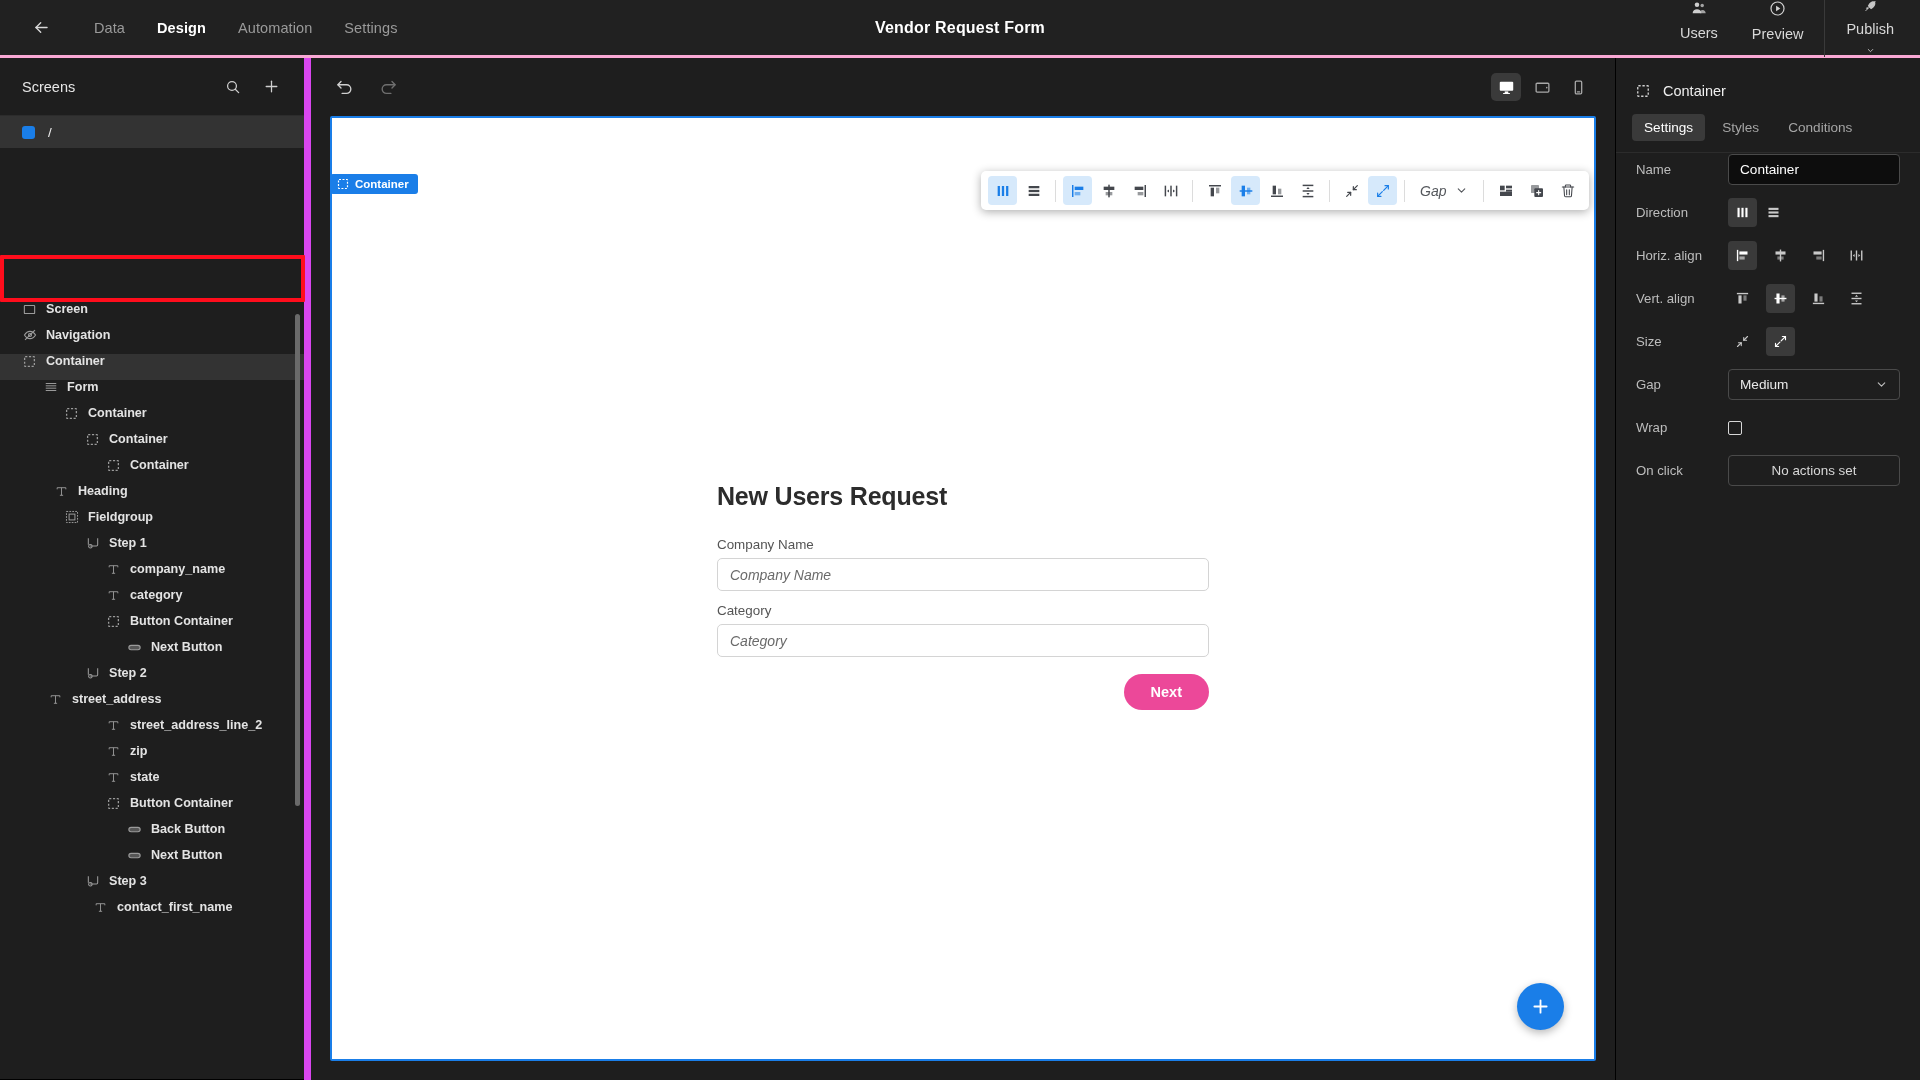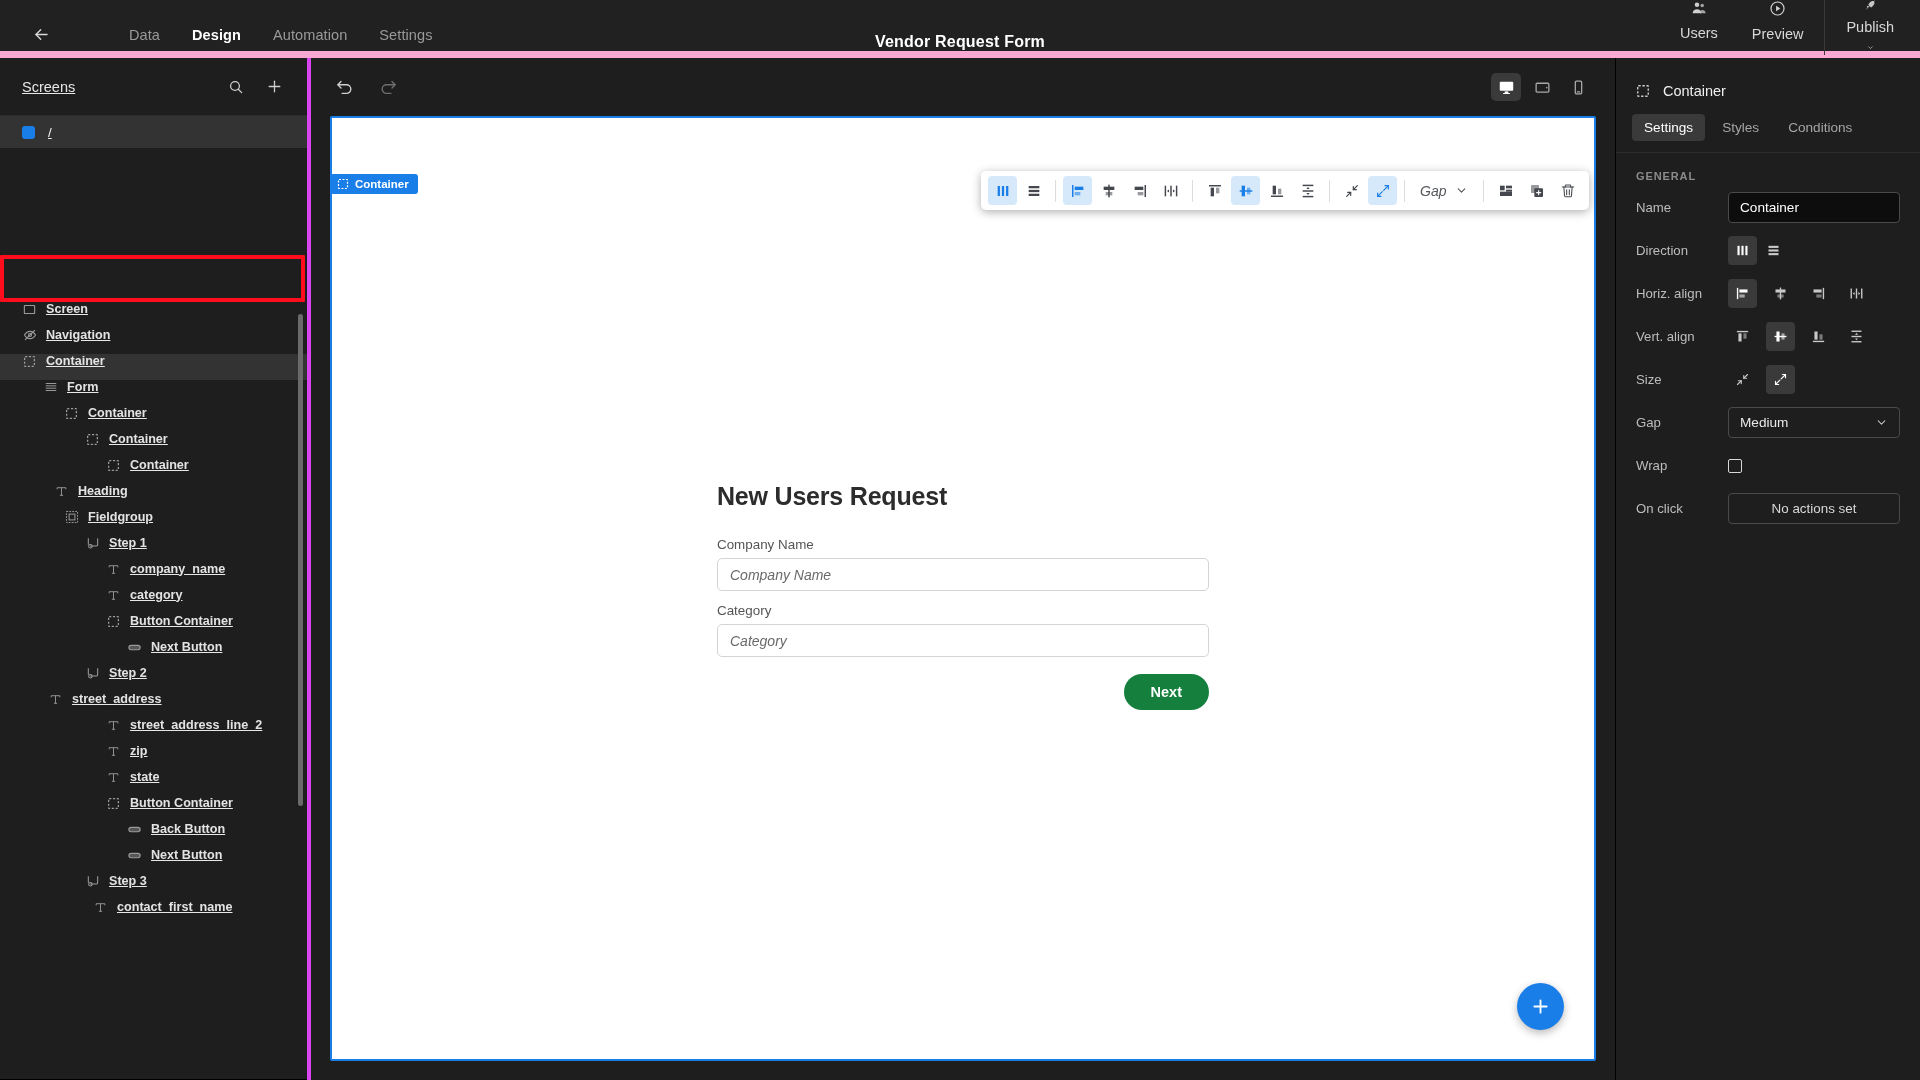--- a/index.html
+++ b/index.html
@@ -7,23 +7,22 @@
   body {
     font-family:"Liberation Sans", sans-serif;
     background:#1e1e1e; color:#e8e8e8;
     -webkit-font-smoothing:antialiased;
   }
   .app { width:1920px; height:1080px; display:flex; flex-direction:column; }
 
   
   .topbar {
     height:58px; flex:0 0 58px; background:#212121;
-    display:flex; align-items:flex-end; position:relative;
-    border-bottom:7px solid #f9a8d4;
-    gap:35px;
+    display:flex; align-items:center; position:relative;
+    border-bottom:3px solid #f9a8d4;
   }
   .back-btn { width:34px; height:34px; margin-left:24px; display:flex; align-items:center; justify-content:center; cursor:pointer; border-radius:4px; }
   .nav-tabs { display:flex; align-items:center; gap:0px; margin-left:20px; }
   .nav-tab {
     font-size:14.5px; color:#9a9a9a; padding:8px 16px; cursor:pointer; letter-spacing:.1px;
   }
   .nav-tab.active { color:#fff; font-weight:bold; }
   .topbar-title {
     position:absolute; left:0; right:0; text-align:center;
     font-size:16px; font-weight:bold; color:#fff; pointer-events:none; letter-spacing:.2px;
@@ -35,21 +34,21 @@
   }
   .tb-sep { width:1px; height:58px; background:#3a3a3a; margin:0 4px; }
   .publish { padding-right:26px; }
 
   
   .main { flex:1; display:flex; min-height:0; }
 
   
   .left {
     width:311px; flex:0 0 311px; background:#1e1e1e;
-    display:flex; flex-direction:column; border-right:4px solid #d946ef; min-height:0;text-decoration:underline;
+    display:flex; flex-direction:column; border-right:7px solid #d946ef; min-height:0;
   }
   .panel-head {
     height:58px; flex:0 0 58px; display:flex; align-items:center;
     padding:0 22px; border-bottom:1px solid #2c2c2c;
   }
   .panel-title { font-size:14.5px; color:#e6e6e6; }
   .panel-head .acts { margin-left:auto; display:flex; align-items:center; gap:16px; }
   .icon-btn { width:22px; height:22px; display:flex; align-items:center; justify-content:center; cursor:pointer; color:#cfcfcf; }
 
   .screens-list { flex:0 0 auto; padding:0; }
@@ -104,21 +103,21 @@
     top:364px; width:492px;
   }
   .form-title { font-size:25px; font-weight:bold; color:#2c2c2c; margin-bottom:26px; letter-spacing:-.2px; }
   .field-label { font-size:13.4px; color:#555; margin-bottom:6px; }
   .field-input {
     height:33px; border:1px solid #d4d4d4; border-radius:5px; display:flex; align-items:center;
     padding:0 12px; font-size:14px; font-style:italic; color:#6a6a6a; background:#fff; margin-bottom:12px;
   }
   .btn-row { display:flex; justify-content:flex-end; margin-top:17px; }
   .next-btn {
-    background:#15803d; color:#fff; font-size:14.5px; font-weight:bold;
+    background:#ec4899; color:#fff; font-size:14.5px; font-weight:bold;
     border-radius:22px; padding:10px 27px; cursor:pointer;
   }
   .fab {
     position:absolute; right:30px; bottom:29px; width:47px; height:47px; border-radius:50%;
     background:#1a7ee8; display:flex; align-items:center; justify-content:center; cursor:pointer;
     box-shadow:0 3px 9px rgba(0,0,0,.28);
   }
 
   
   .ftoolbar {
@@ -710,21 +709,20 @@
           </svg>
         <div class="r-head-title">Container</div>
       </div>
 
       <div class="r-tabs">
         <div class="r-tab active">Settings</div>
         <div class="r-tab">Styles</div>
         <div class="r-tab">Conditions</div>
       </div>
 
-      <div class="r-sect">GENERAL</div>
 
       <div class="r-row">
         <div class="r-label">Name</div>
         <div class="r-ctl">
             <div class="r-input">Container</div>
           </div>
       </div>
 
       <div class="r-row">
         <div class="r-label">Direction</div>

